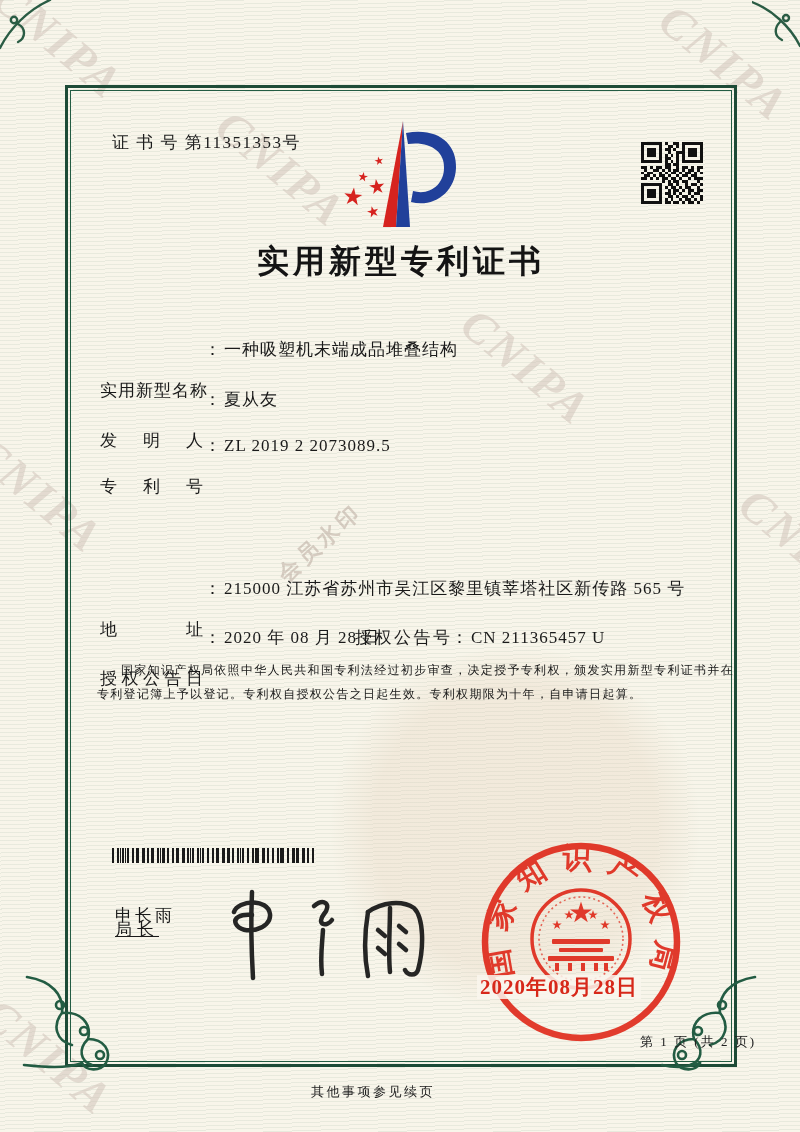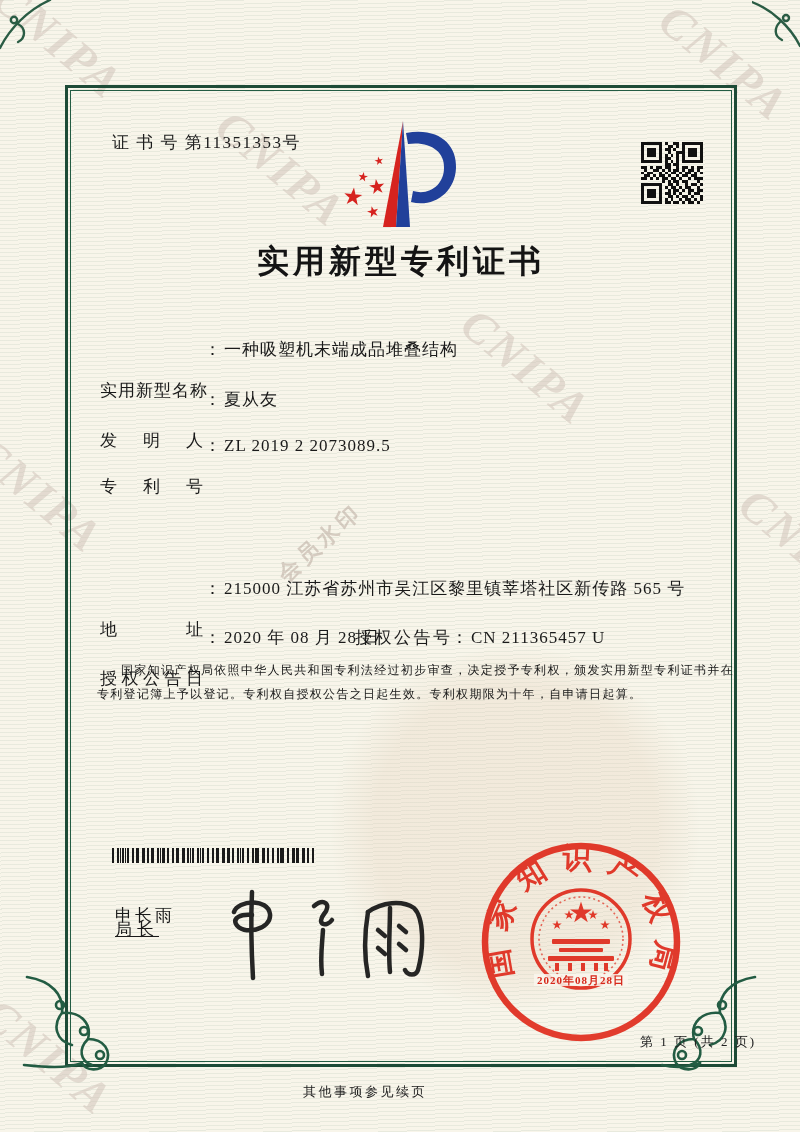--- a/index.html
+++ b/index.html
@@ -44,28 +44,28 @@
   
   #barcode{left:112px;top:848px;width:204px;height:15px;
     background-image:
       repeating-linear-gradient(90deg,#1a1a1a 0 2px,transparent 2px 5px),
       repeating-linear-gradient(90deg,#1a1a1a 0 1px,transparent 1px 8px),
       repeating-linear-gradient(90deg,#1a1a1a 0 1px,transparent 1px 13px);}
   
   #director-title{left:115px;top:918px;font-size:17px;letter-spacing:5px;color:#1a1a1a;text-decoration:underline;}
   #director-name{left:115px;top:904px;font-size:17px;letter-spacing:3px;color:#1a1a1a;}
   
-  #seal-date{left:477px;top:973px;width:208px;text-align:center;font-size:11px;
+  #seal-date{left:477px;top:973px;width:208px;text-align:left;font-size:21px;
     font-weight:bold;color:#d7281a;letter-spacing:1px;}
   #seal-date span{background:rgba(249,246,237,.85);padding:0 3px;}
   
   #footer-page{left:0;top:1033px;width:756px;text-align:right;font-size:13px;
     letter-spacing:2px;color:#222;}
   #footer-cont{left:0;top:1083px;width:730px;text-align:center;font-size:13px;
-    letter-spacing:2.5px;color:#222;}
+    letter-spacing:2.5px;color:#222;padding-left:8px;}
   svg{display:block;}
 </style>
 </head>
 <body>
 
 <div id="page">
 
   <div id="blob" class="abs"></div>
 
   <span class="wm" style="left:-18px;top:14px">CNIPA</span>

